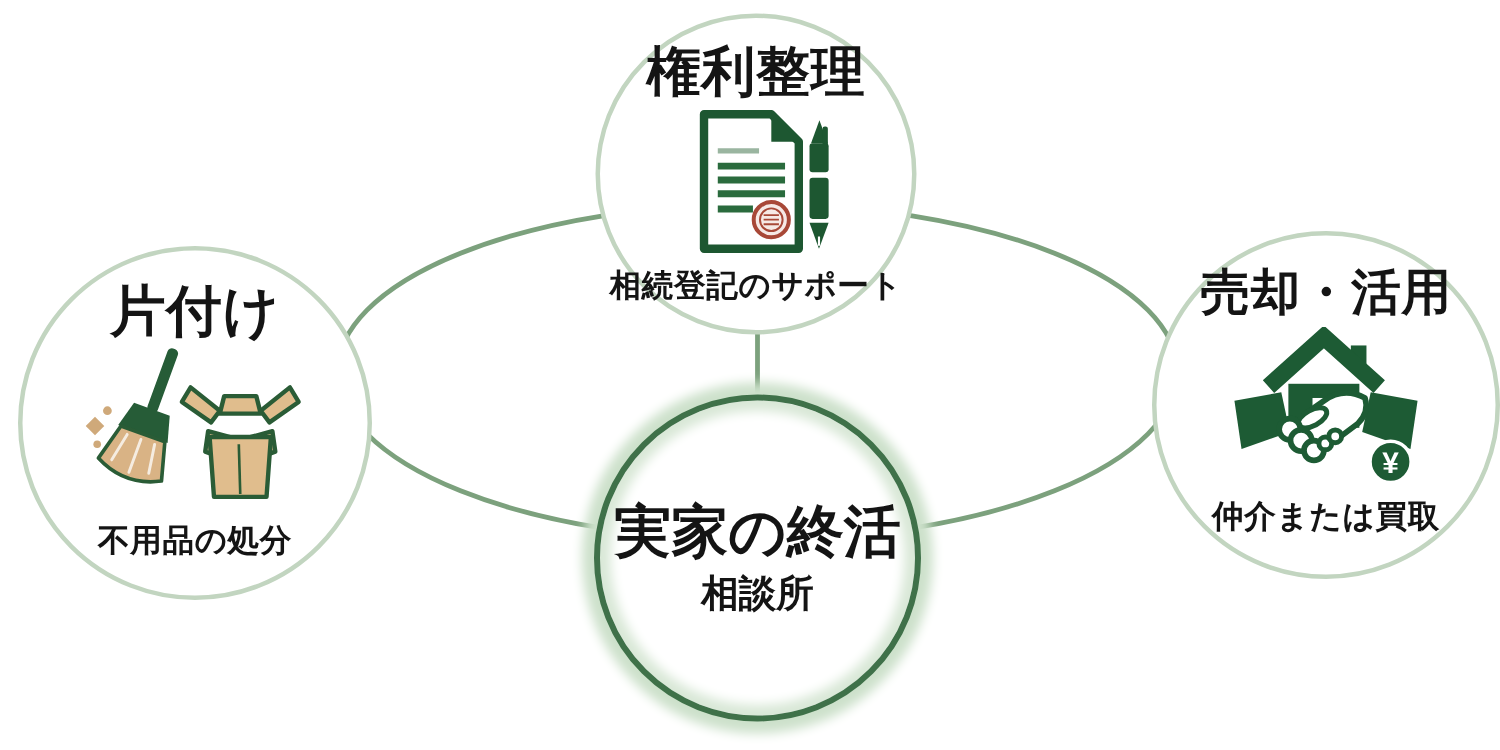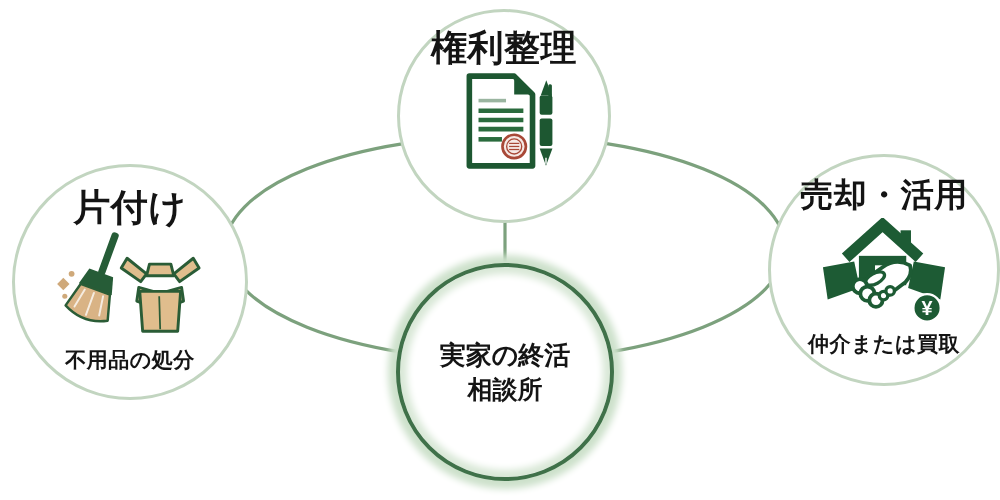--- a/index.html
+++ b/index.html
@@ -32,21 +32,21 @@
   .node-subtitle{
     font-weight:700;font-size:21px;white-space:nowrap;flex-shrink:0;letter-spacing:0.5px;
   }
   .node-icon{flex-shrink:0;}
   .node-top .node-icon{margin-top:2px;}
   .node-left .node-icon{margin-top:3px;}
   .node-right .node-icon{margin-top:4px;}
   .node-top .node-subtitle{margin-top:2px;}
   .node-left .node-subtitle{margin-top:6px;}
   .node-right .node-subtitle{margin-top:6px;}
-  .center-title{font-weight:700;font-size:26px;line-height:1.3;white-space:nowrap;}
+  .center-title{font-weight:700;font-size:38px;line-height:1.3;white-space:nowrap;}
   .center-title-2{font-size:25px;}
 </style>
 </head>
 <body>
 
 <div class="stage">
 
   <svg class="connectors" width="1000" height="500" viewBox="0 0 1000 500">
     <ellipse cx="505" cy="248" rx="280" ry="112" fill="none" stroke="#7ca17d" stroke-width="3.2"></ellipse>
     <line x1="505" y1="212" x2="505" y2="262" stroke="#7ca17d" stroke-width="3.2"></line>
@@ -71,20 +71,21 @@
       </g>
       <g>
         <polygon points="88,24 99,24 93.5,9" fill="#1d5731"></polygon>
         <rect x="95.5" y="13" width="3.5" height="29" rx="1.5" fill="#1d5731"></rect>
         <rect x="87" y="24" width="12.5" height="19" rx="2" fill="#1d5731"></rect>
         <rect x="87" y="46.5" width="12.5" height="27" rx="2" fill="#1d5731"></rect>
         <polygon points="87,76 99.5,76 93.2,93" fill="#1d5731"></polygon>
         <line x1="93.2" y1="85" x2="93.2" y2="91" stroke="#ffffff" stroke-width="1.4"></line>
       </g>
     </svg>
+    <div class="node-subtitle">相続登記のサポート</div>
   </div>
 
   <div class="node satellite node-right">
     <div class="node-title">売却・活用</div>
     <svg class="node-icon" width="128" height="106" viewBox="0 0 135 112">
 
       <g>
         <rect x="85" y="13" width="11" height="18" fill="#1d5b34"></rect>
         <path d="M27 42 L66 7 L105 42" fill="none" stroke="#1d5b34" stroke-width="12"></path>
         <rect x="41" y="40" width="50" height="31" fill="#1d5b34"></rect>

